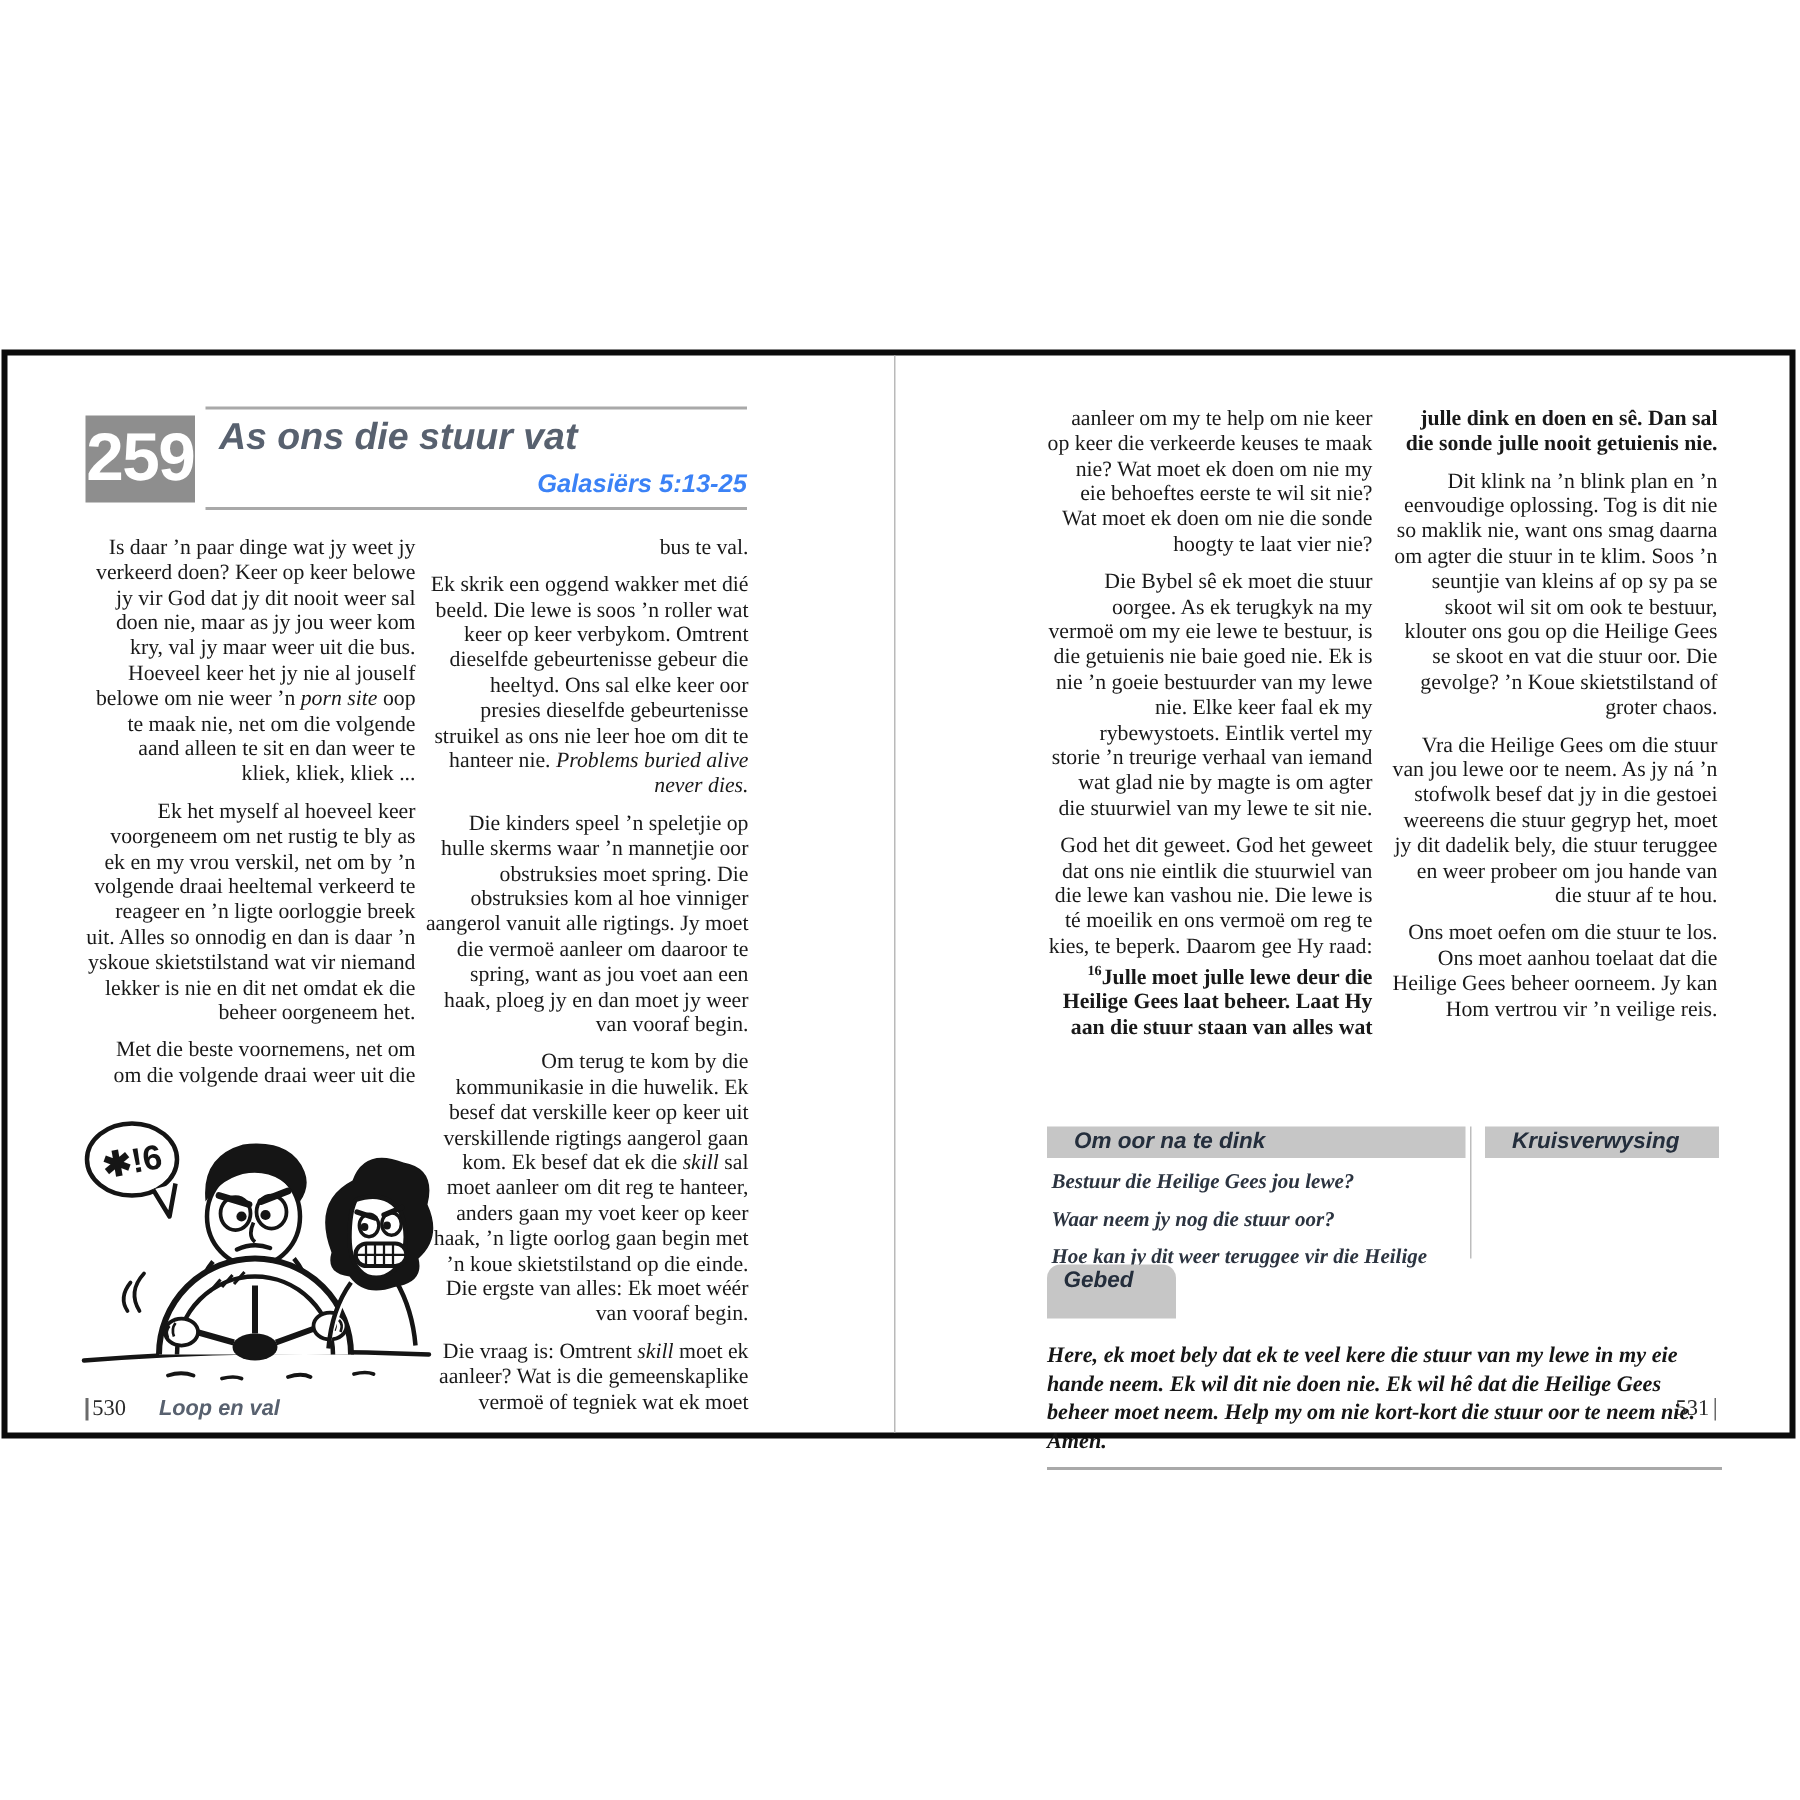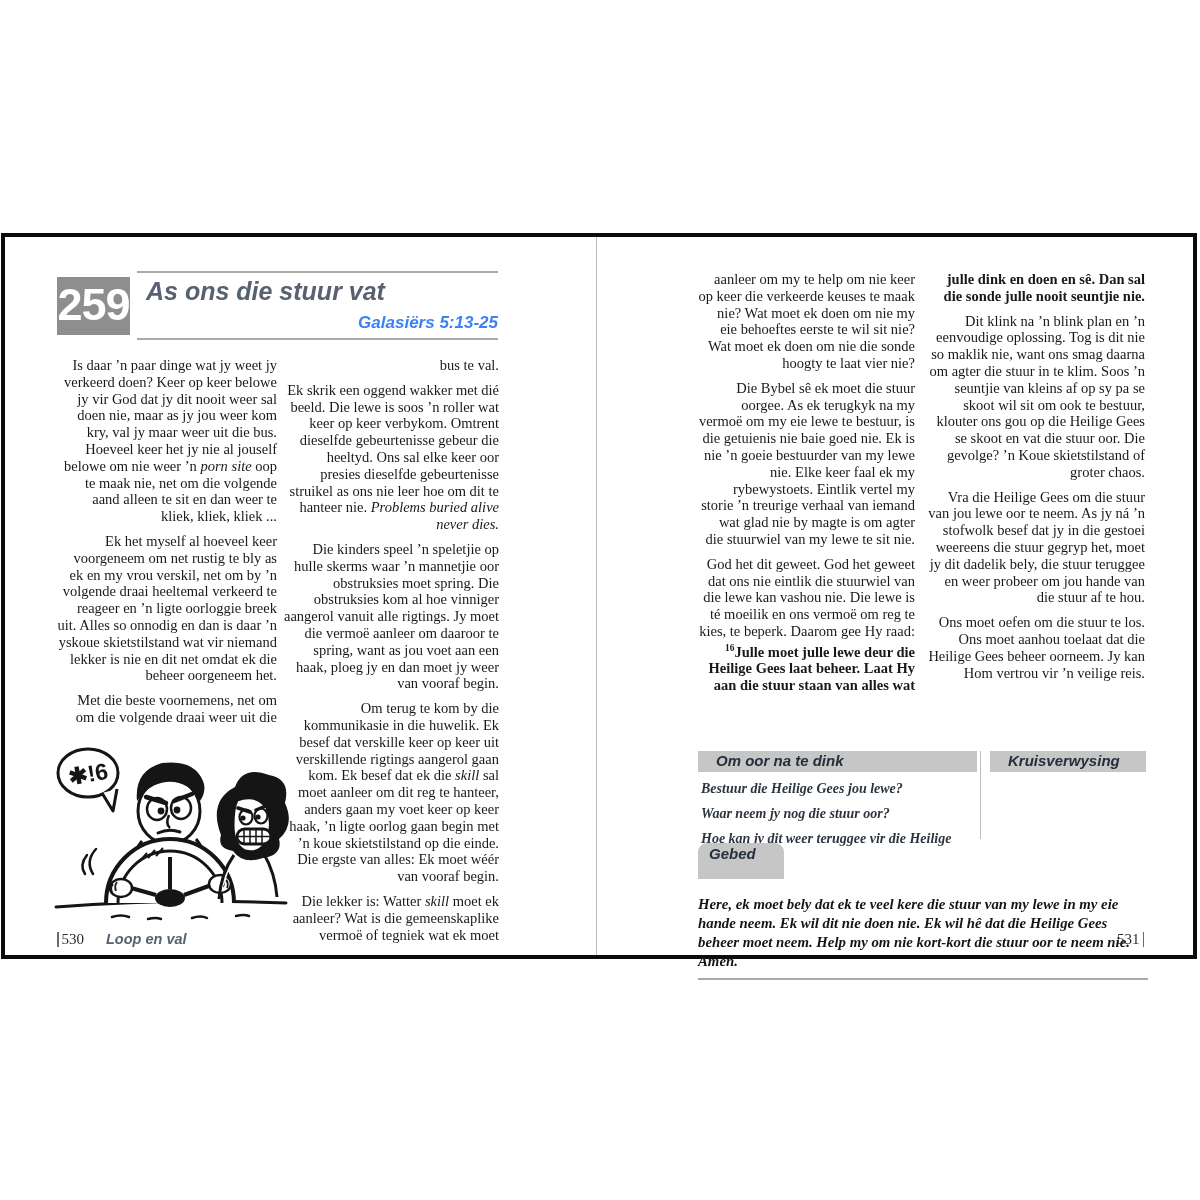--- a/index.html
+++ b/index.html
@@ -69,21 +69,21 @@
   <div class="col lp-col1">
       <p class="para"><span>Is daar ’n paar dinge wat jy weet jy verkeerd doen? Keer op keer belowe jy vir God dat jy dit nooit weer sal doen nie, maar as jy jou weer kom kry, val jy maar weer uit die bus. Hoeveel keer het jy nie al jouself belowe om nie weer ’n </span><span class="it">porn site</span><span> oop te maak nie, net om die volgende aand alleen te sit en dan weer te kliek, kliek, kliek ...</span></p>
       <p class="para"><span>Ek het myself al hoeveel keer voorgeneem om net rustig te bly as ek en my vrou verskil, net om by ’n volgende draai heeltemal verkeerd te reageer en ’n ligte oorloggie breek uit. Alles so onnodig en dan is daar ’n yskoue skietstilstand wat vir niemand lekker is nie en dit net omdat ek die beheer oorgeneem het.</span></p>
       <p class="para"><span>Met die beste voornemens, net om om die volgende draai weer uit die</span></p>
     </div>
   <div class="col lp-col2">
       <p class="para"><span>bus te val.</span></p>
       <p class="para"><span>Ek skrik een oggend wakker met dié beeld. Die lewe is soos ’n roller wat keer op keer verbykom. Omtrent dieselfde gebeurtenisse gebeur die heeltyd. Ons sal elke keer oor presies dieselfde gebeurtenisse struikel as ons nie leer hoe om dit te hanteer nie. </span><span class="it">Problems buried alive never dies.</span></p>
       <p class="para"><span>Die kinders speel ’n speletjie op hulle skerms waar ’n mannetjie oor obstruksies moet spring. Die obstruksies kom al hoe vinniger aangerol vanuit alle rigtings. Jy moet die vermoë aanleer om daaroor te spring, want as jou voet aan een haak, ploeg jy en dan moet jy weer van vooraf begin.</span></p>
       <p class="para"><span>Om terug te kom by die kommunikasie in die huwelik. Ek besef dat verskille keer op keer uit verskillende rigtings aangerol gaan kom. Ek besef dat ek die </span><span class="it">skill</span><span> sal moet aanleer om dit reg te hanteer, anders gaan my voet keer op keer haak, ’n ligte oorlog gaan begin met ’n koue skietstilstand op die einde. Die ergste van alles: Ek moet wéér van vooraf begin.</span></p>
-      <p class="para"><span>Die lekker is: Watter </span><span class="it">skill</span><span> moet ek aanleer? Wat is die gemeenskaplike vermoë of tegniek wat ek moet</span></p>
+      <p class="para"><span>Die vraag is: Omtrent </span><span class="it">skill</span><span> moet ek aanleer? Wat is die gemeenskaplike vermoë of tegniek wat ek moet</span></p>
     </div>
 
   <svg class="cartoon" viewBox="0 0 242 198" xmlns="http://www.w3.org/2000/svg">
 
     <path d="M6,170 Q120,161 236,166" fill="none" stroke="#151515" stroke-width="3" stroke-linecap="round"></path>
     <path d="M62,180 q9,-3 17,0 M98,182 q8,-2 13,0 M142,181 q9,-3 15,0 M186,179 q8,-2 13,0" stroke="#151515" stroke-width="2.5" fill="none" stroke-linecap="round"></path>
 
     <path d="M46,112 q-11,12 -3,25 M37,118 q-8,10 -2,19" fill="none" stroke="#151515" stroke-width="2.5" stroke-linecap="round"></path>
 
     <g>
@@ -136,21 +136,21 @@
     <span>530</span>
     <span class="footer-section">Loop en val</span>
   </div>
 
   <div class="col rp-col1">
       <p class="para"><span>aanleer om my te help om nie keer op keer die verkeerde keuses te maak nie? Wat moet ek doen om nie my eie behoeftes eerste te wil sit nie? Wat moet ek doen om nie die sonde hoogty te laat vier nie?</span></p>
       <p class="para"><span>Die Bybel sê ek moet die stuur oorgee. As ek terugkyk na my vermoë om my eie lewe te bestuur, is die getuienis nie baie goed nie. Ek is nie ’n goeie bestuurder van my lewe nie. Elke keer faal ek my rybewystoets. Eintlik vertel my storie ’n treurige verhaal van iemand wat glad nie by magte is om agter die stuurwiel van my lewe te sit nie.</span></p>
       <p class="para"><span>God het dit geweet. God het geweet dat ons nie eintlik die stuurwiel van die lewe kan vashou nie. Die lewe is té moeilik en ons vermoë om reg te kies, te beperk. Daarom gee Hy raad: </span><span class="bd sup">16</span><span class="bd">Julle moet julle lewe deur die Heilige Gees laat beheer. Laat Hy aan die stuur staan van alles wat</span></p>
     </div>
   <div class="col rp-col2">
-      <p class="para"><span class="bd">julle dink en doen en sê. Dan sal die sonde julle nooit seuntjie nie.</span></p>
+      <p class="para"><span class="bd">julle dink en doen en sê. Dan sal die sonde julle nooit getuienis nie.</span></p>
       <p class="para"><span>Dit klink na ’n blink plan en ’n eenvoudige oplossing. Tog is dit nie so maklik nie, want ons smag daarna om agter die stuur in te klim. Soos ’n seuntjie van kleins af op sy pa se skoot wil sit om ook te bestuur, klouter ons gou op die Heilige Gees se skoot en vat die stuur oor. Die gevolge? ’n Koue skietstilstand of groter chaos.</span></p>
       <p class="para"><span>Vra die Heilige Gees om die stuur van jou lewe oor te neem. As jy ná ’n stofwolk besef dat jy in die gestoei weereens die stuur gegryp het, moet jy dit dadelik bely, die stuur teruggee en weer probeer om jou hande van die stuur af te hou.</span></p>
       <p class="para"><span>Ons moet oefen om die stuur te los. Ons moet aanhou toelaat dat die Heilige Gees beheer oorneem. Jy kan Hom vertrou vir ’n veilige reis.</span></p>
     </div>
 
   <div class="reflect-box">
     <div class="box-bar">Om oor na te dink</div>
     <div>
         <div class="list-item">Bestuur die Heilige Gees jou lewe?</div>
         <div class="list-item">Waar neem jy nog die stuur oor?</div>

